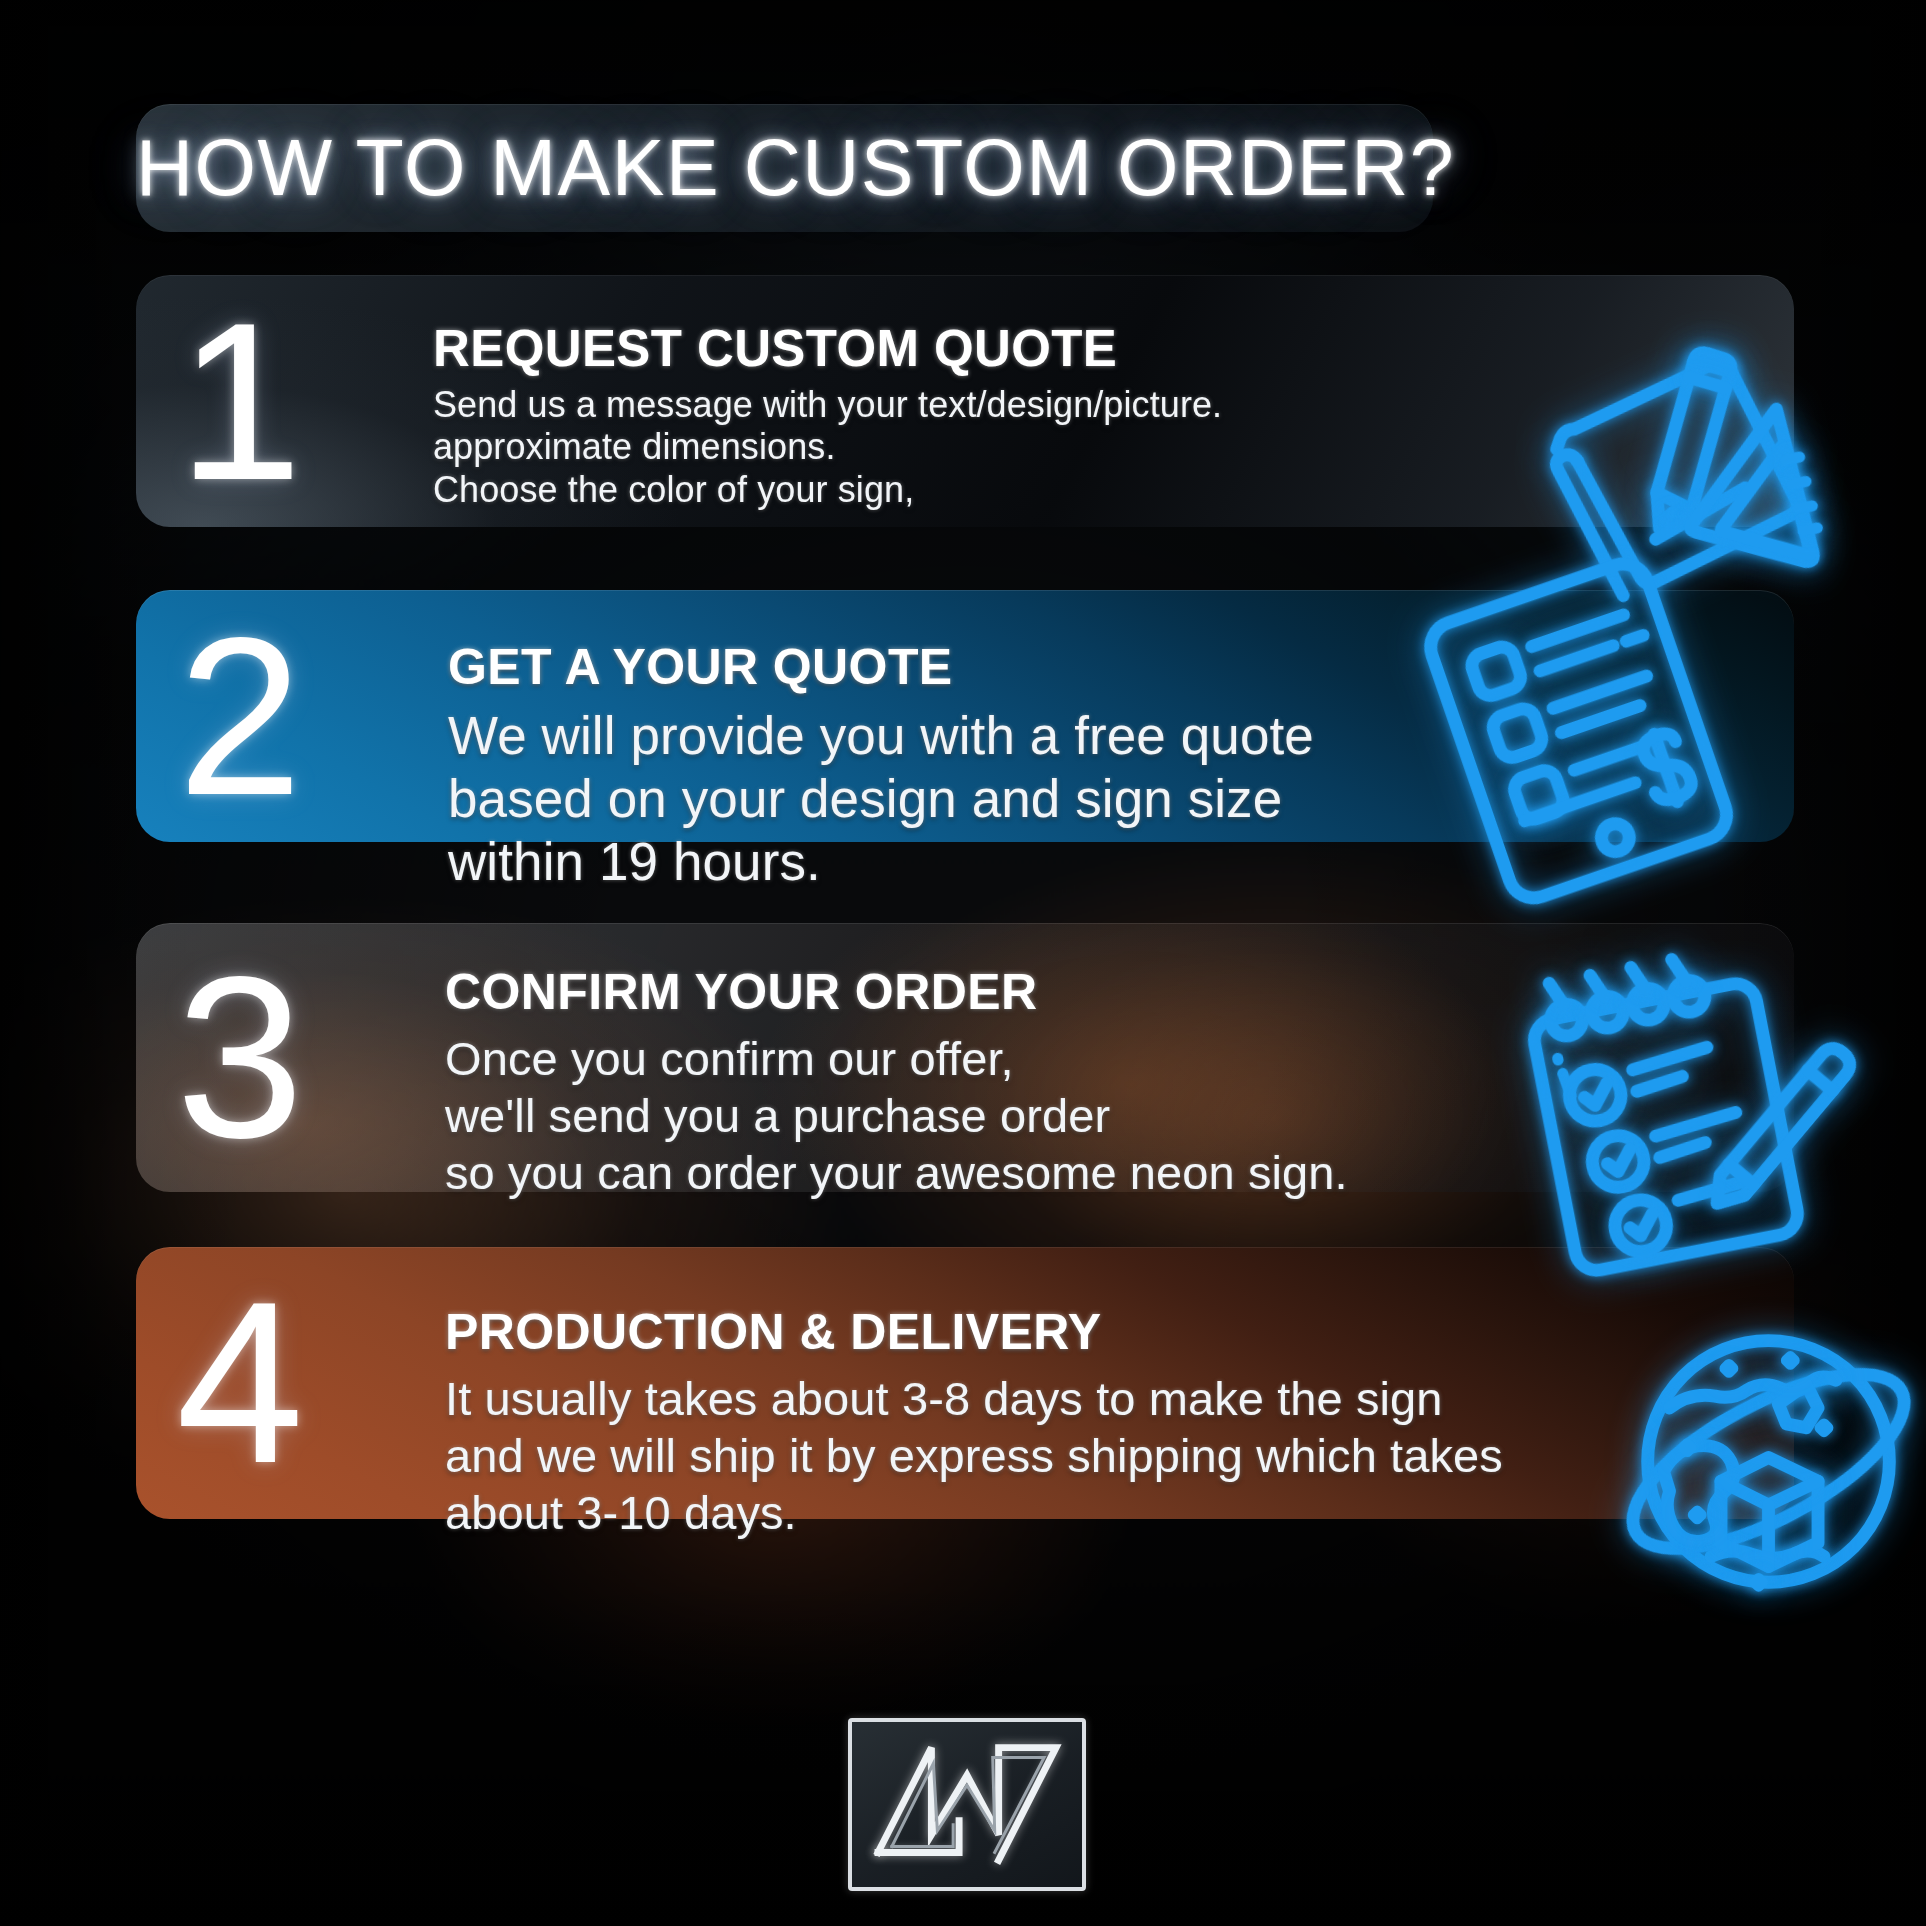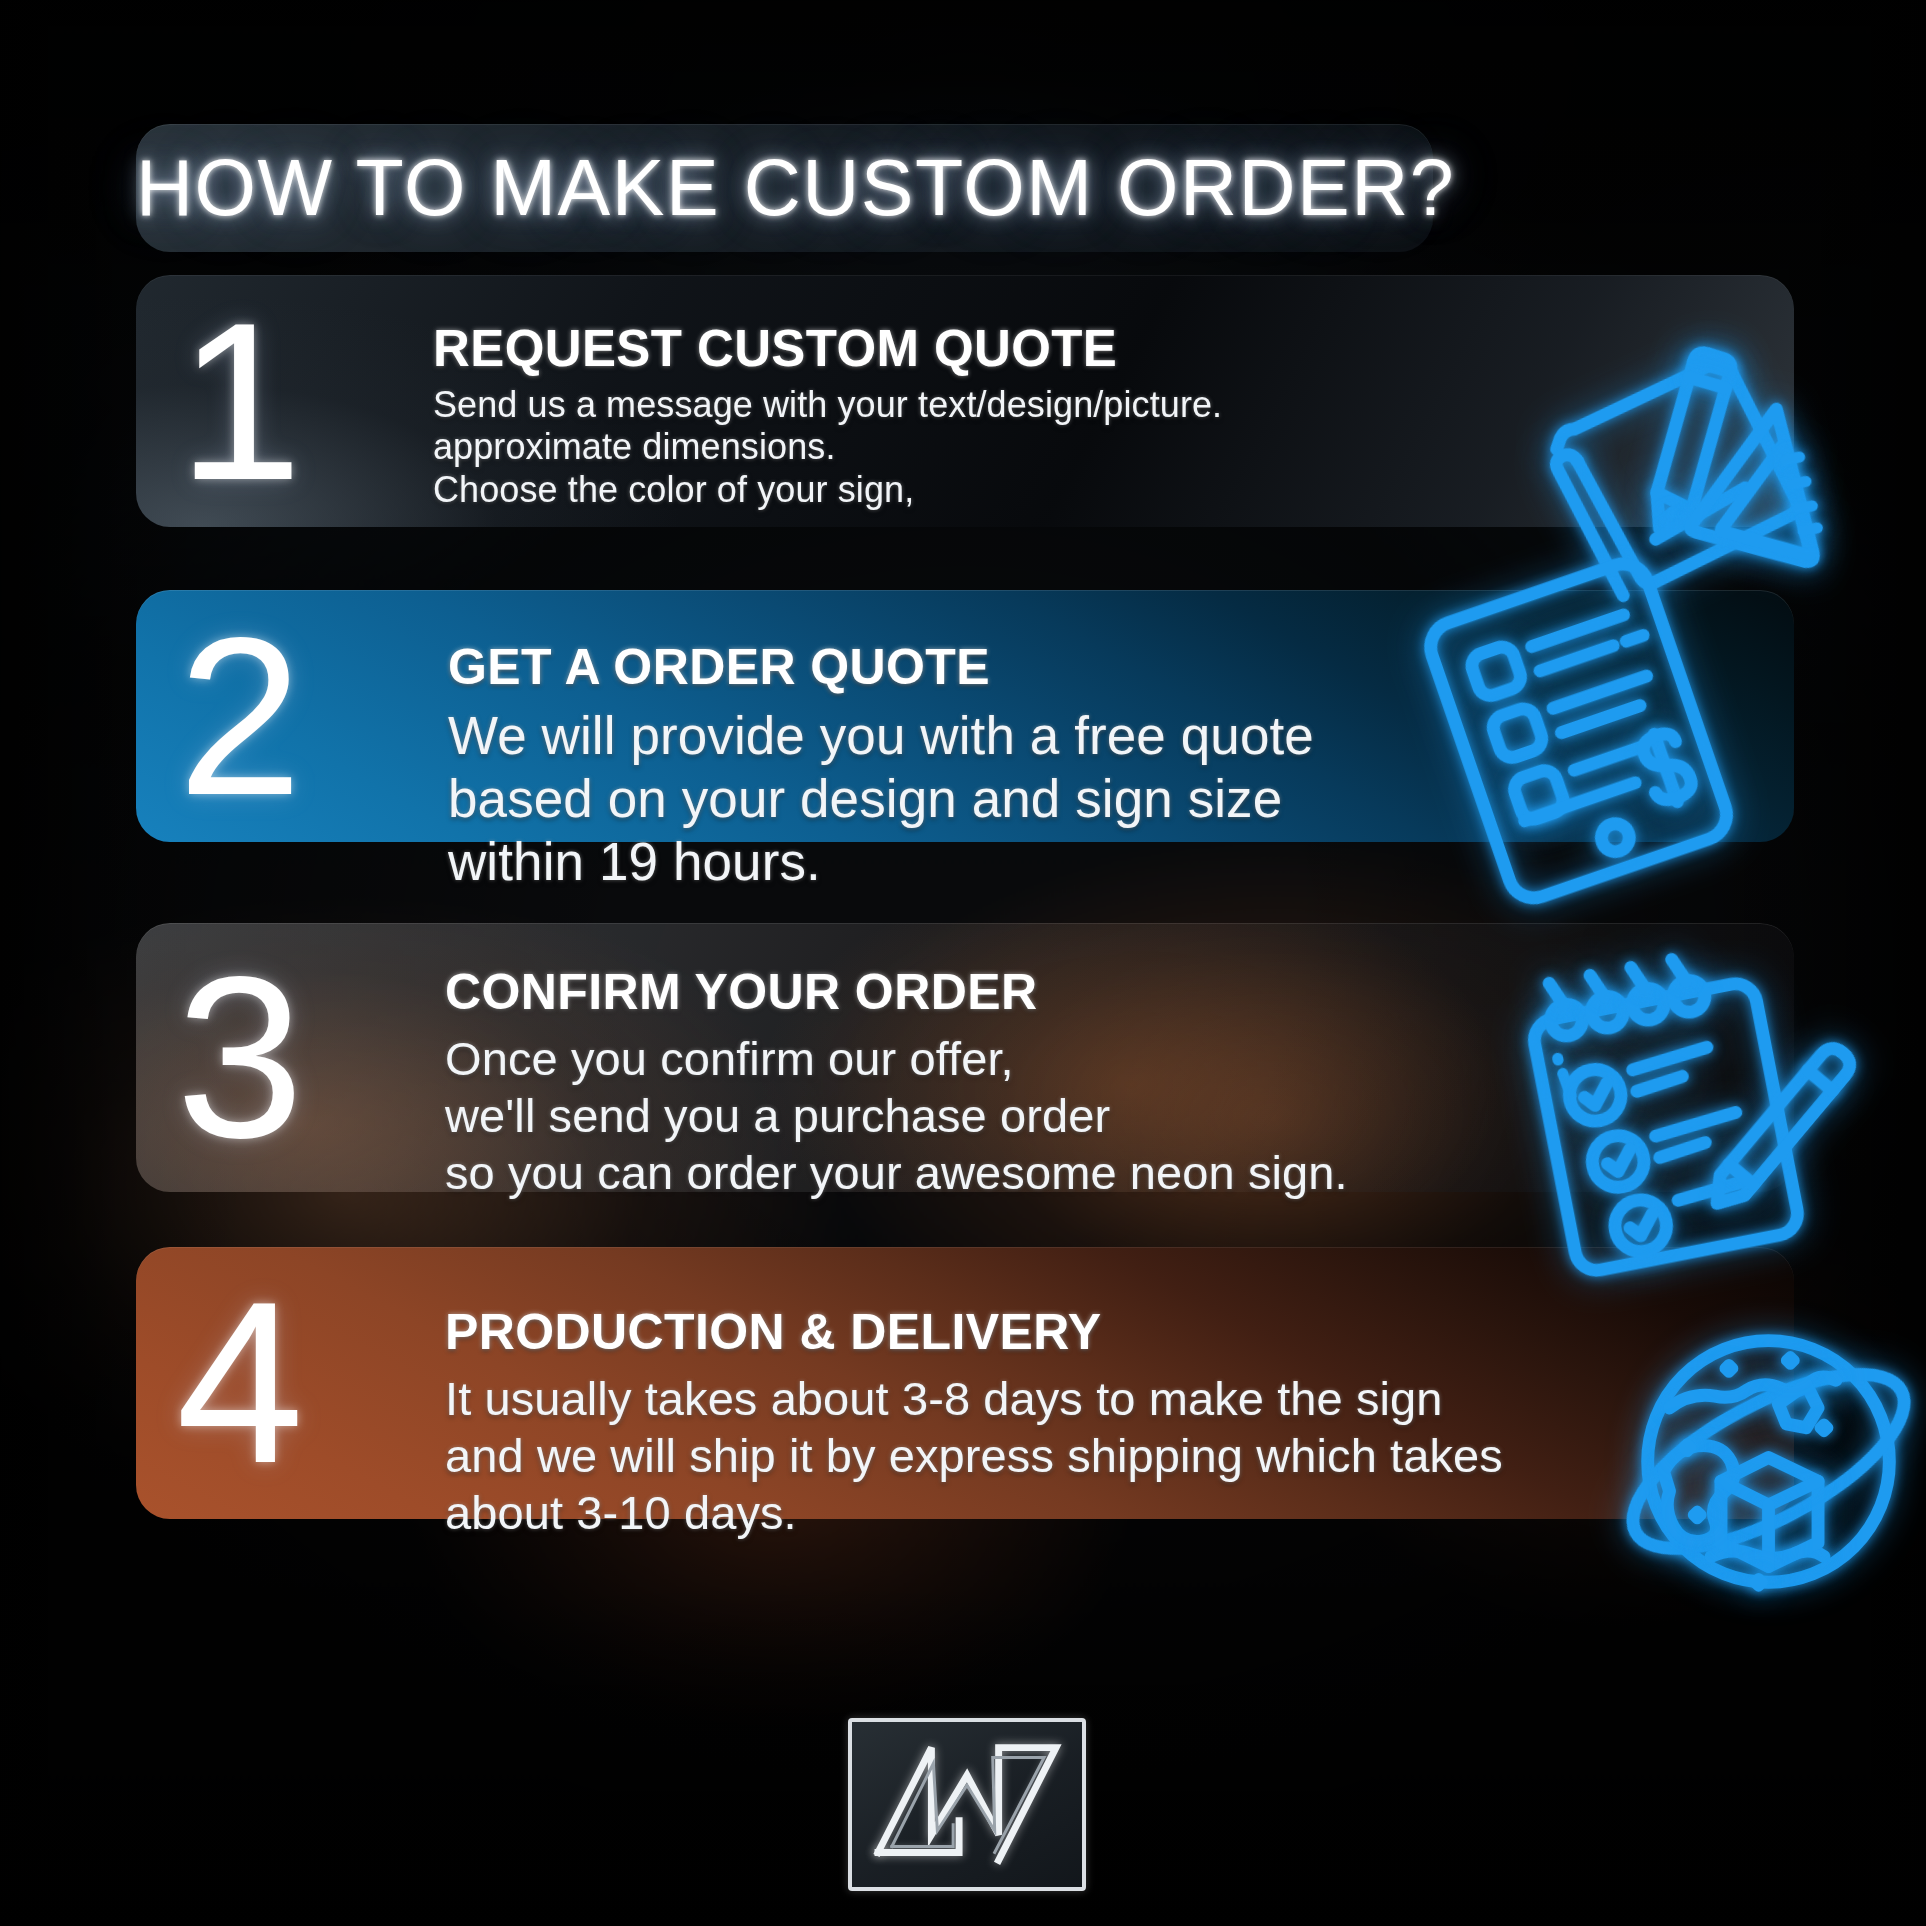--- a/index.html
+++ b/index.html
@@ -36,21 +36,21 @@
   .bg-sides{
     background:linear-gradient(90deg, rgba(0,0,0,.75) 0%, rgba(0,0,0,.15) 6%, rgba(0,0,0,0) 13%,
        rgba(0,0,0,0) 87%, rgba(0,0,0,.2) 94%, rgba(0,0,0,.78) 100%);
   }
 
   
   .card{position:absolute;border-radius:34px;overflow:visible;}
   .card .inner{position:absolute;inset:0;border-radius:34px;overflow:hidden;}
 
   
-  #title-card{left:136px;top:104px;width:1297px;height:128px;margin-top:20px;}
+  #title-card{left:136px;top:104px;width:1297px;height:128px;}
   #title-card .inner{
     background:linear-gradient(135deg, rgba(46,56,64,.92) 0%, rgba(30,38,45,.88) 35%, rgba(20,26,32,.86) 70%, rgba(14,18,22,.9) 100%);
     box-shadow:inset 0 1px 0 rgba(255,255,255,.07);
   }
   #title-card .title-txt{
     position:absolute;left:0;right:0;top:50%;transform:translateY(-50%);
     text-align:center;
     font-family:"Liberation Sans", sans-serif;
     font-weight:400;font-size:79px;letter-spacing:1.5px;
     color:#fff;white-space:nowrap;
@@ -182,21 +182,21 @@
         <div>approximate dimensions.</div>
         <div>Choose the color of your sign,</div>
       </div>
     </div>
   </div>
 
   <div class="card step" id="step2">
     <div class="inner"></div>
     <div class="num">2</div>
     <div class="txt">
-      <div class="h">GET A ORDER QUOTE</div>
+      <div class="h">GET A YOUR QUOTE</div>
       <div class="b">
         <div>We will provide you with a free quote</div>
         <div>based on your design and sign size</div>
         <div>within 19 hours.</div>
       </div>
     </div>
   </div>
 
   <div class="card step" id="step3">
     <div class="inner"></div>

